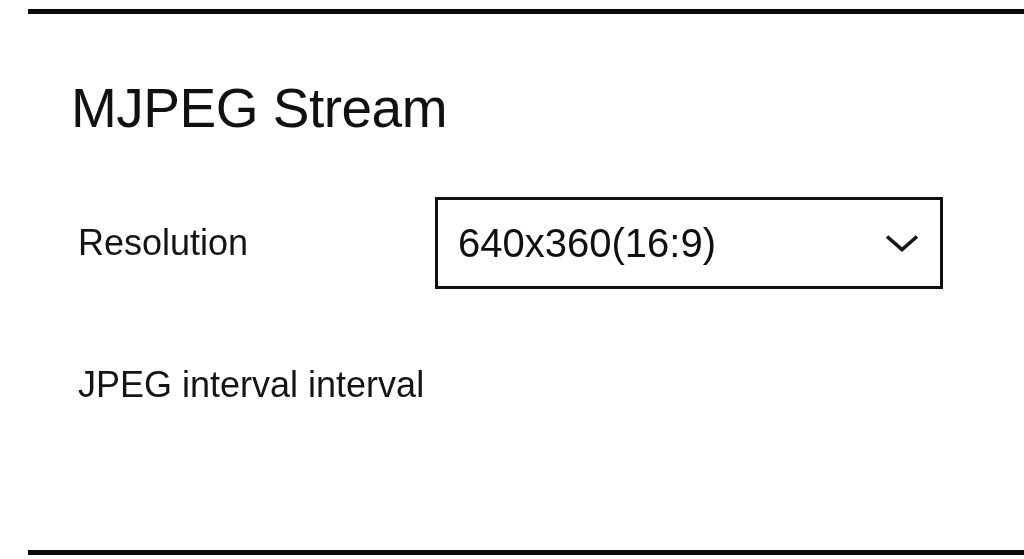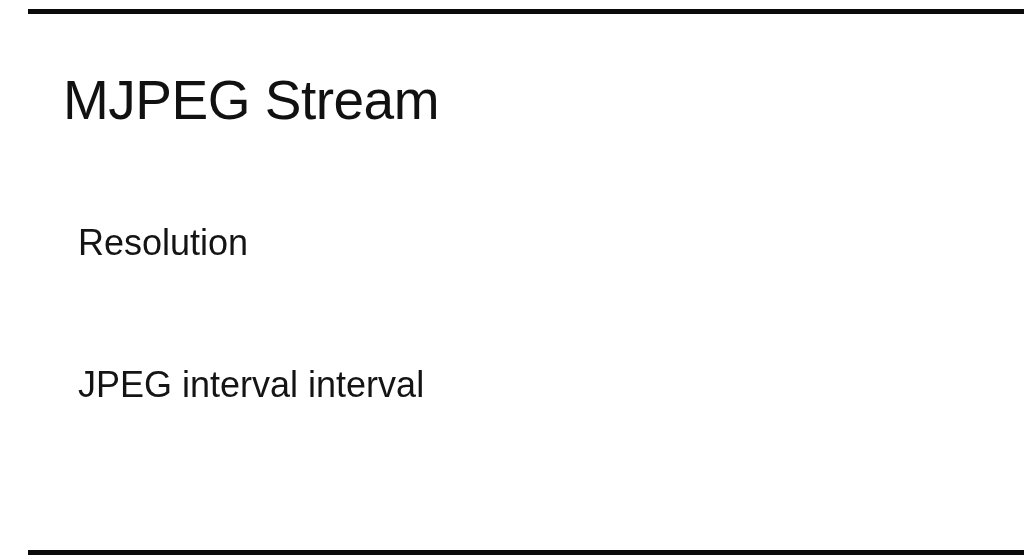--- a/index.html
+++ b/index.html
@@ -27,21 +27,21 @@
     height: 5px;
     background: #0a0a0a;
   }
   .edge-bar.top { top: 9px; }
   .edge-bar.bottom { top: 550px; }
 
   .title {
     position: absolute;
     left: 63px;
     top: 68px;
-    margin: 0;
+    margin: 8px;
     font-size: 55px;
     font-weight: 400;
     letter-spacing: -0.5px;
     color: #111111;
     white-space: nowrap;
   }
 
   .field-row {
     position: absolute;
     left: 0;
@@ -93,20 +93,28 @@
 <body>
 
 <div class="page">
 
   <div class="edge-bar top"></div>
 
   <h1 class="title">MJPEG Stream</h1>
 
   <div class="field-row row-1">
     <span class="field-label">Resolution</span>
+    <div class="select-box" role="combobox" aria-expanded="false">
+      <span class="select-value">640x360(16:9)</span>
+      <span class="chevron">
+        <svg width="34" height="20" viewBox="0 0 34 20" aria-hidden="true">
+          <polyline points="2,3.5 17,16.5 32,3.5" fill="none" stroke="currentColor" stroke-width="3.6" stroke-linecap="butt" stroke-linejoin="miter"></polyline>
+        </svg>
+      </span>
+    </div>
   </div>
 
   <div class="field-row row-2">
     <span class="field-label">JPEG interval interval</span>
   </div>
 
   <div class="edge-bar bottom"></div>
 
 </div>
 

